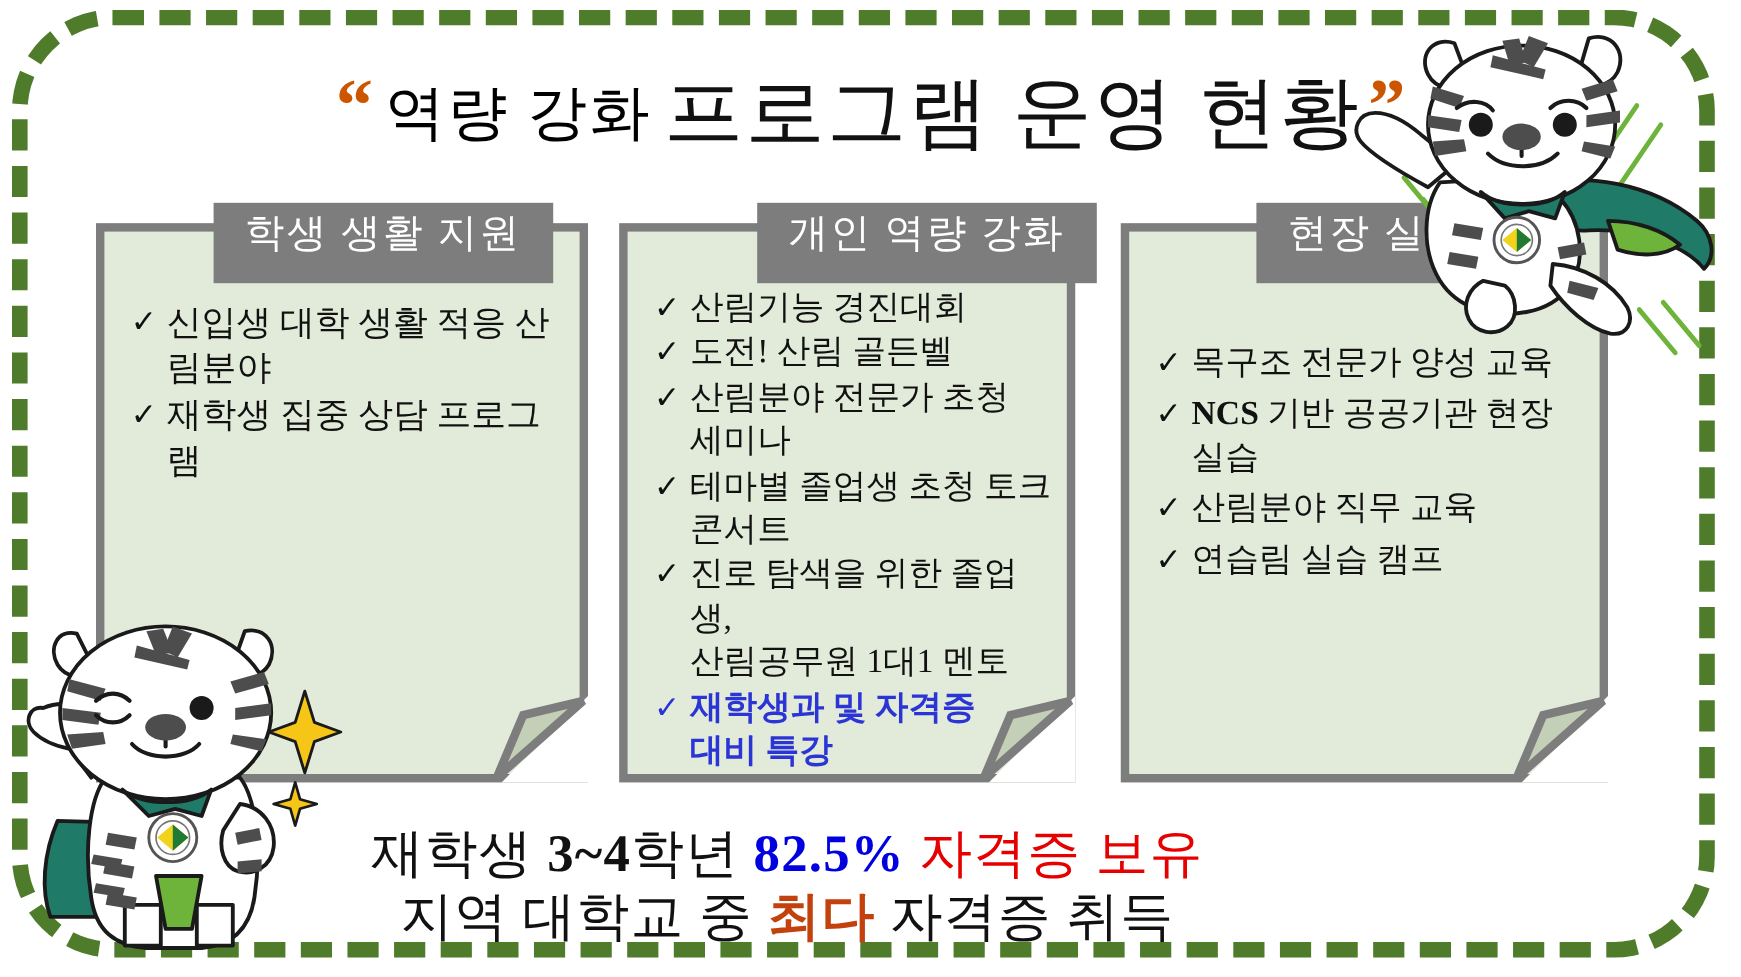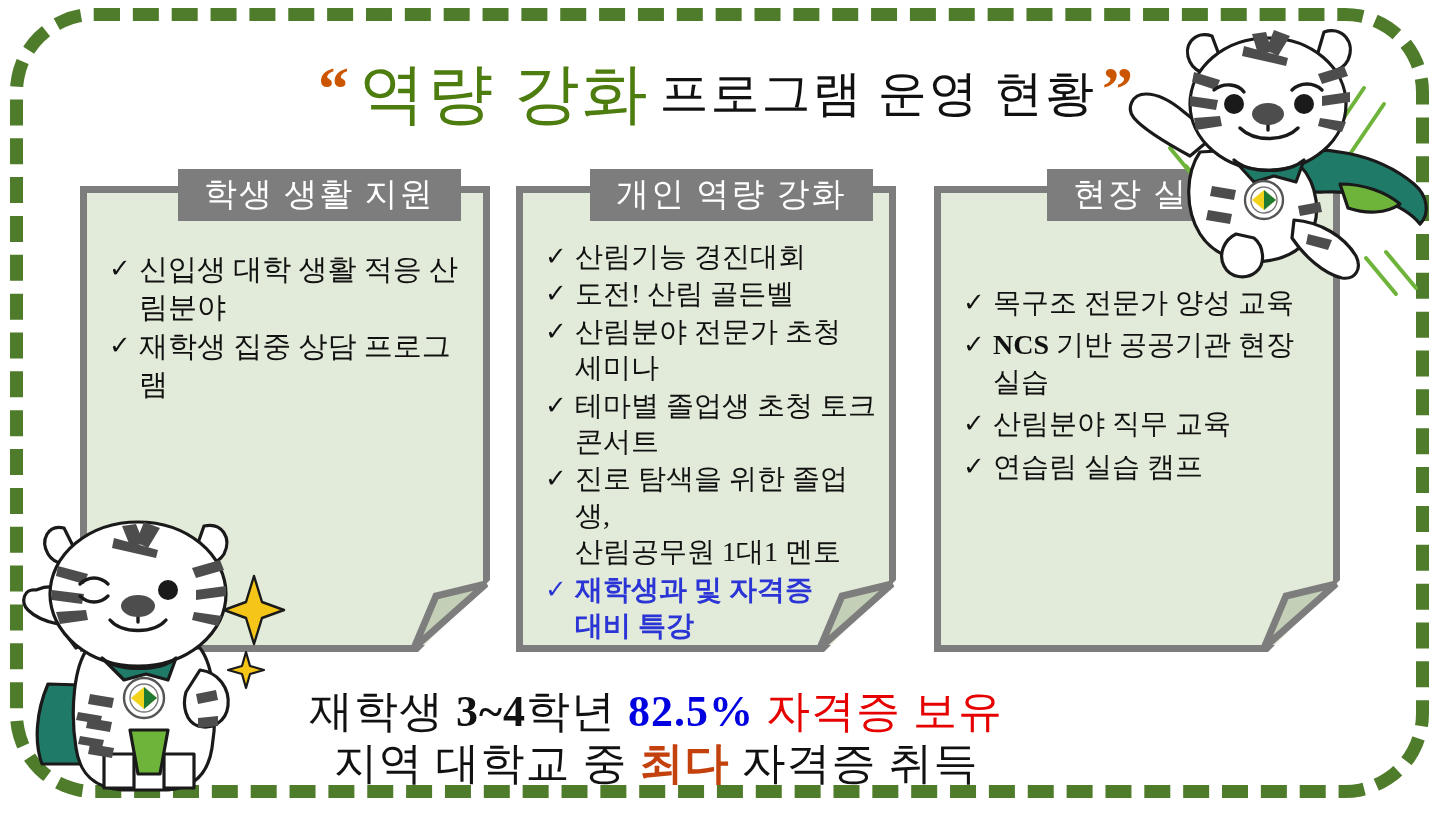--- a/index.html
+++ b/index.html
@@ -20,45 +20,45 @@
     position:absolute;left:0;top:44px;width:1451px;height:100px;
     display:flex;align-items:center;justify-content:center;
     white-space:nowrap;pointer-events:none;
   }
   .quote{
     color:#cc5500;font-size:62px;font-weight:bold;line-height:1;
     font-family:"Liberation Serif", serif;
   }
   .quote.open{margin-right:10px;position:relative;top:-6px;}
   .quote.close{margin-left:6px;position:relative;top:-6px;}
-  .t-green{color:#4d7c0f;font-size:66px;letter-spacing:2px;}
-  .t-black{color:#111111;font-size:49px;letter-spacing:2px;margin-left:10px;}
+  .t-green{color:#000000;font-size:50px;letter-spacing:2px;}
+  .t-black{color:#111111;font-size:66px;letter-spacing:2px;margin-left:10px;}
 
   
   .card{
     position:absolute;background:#e2ebd9;
     border:7px solid #7d7d7d;box-sizing:border-box;
   }
   #card1{left:80px;top:186px;width:410px;height:466px;}
   #card2{left:516px;top:186px;width:380px;height:466px;}
   #card3{left:934px;top:186px;width:406px;height:466px;}
 
   .card-fold{
     position:absolute;right:-7px;bottom:-7px;width:112px;height:72px;
     overflow:visible;pointer-events:none;
   }
 
   .card-header{
     position:absolute;background:#7d7d7d;color:#ffffff;
     font-size:33px;letter-spacing:2px;
-    padding:3px 26px 4px 26px;white-space:nowrap;
+    padding:3px 26px 19px 26px;white-space:nowrap;
     font-family:"Liberation Serif", serif;
   }
   #hdr1{left:178px;top:169px;}
-  #hdr2{left:590px;top:169px;}
+  #hdr2{left:631px;top:169px;}
   #hdr3{left:1047px;top:169px;}
 
   .list{
     position:absolute;left:22px;right:12px;top:52px;
     list-style:none;margin:0;padding:0;
   }
   .item{
     display:flex;align-items:flex-start;
     font-size:28px;line-height:1.30;color:#111111;
     margin-bottom:1px;

